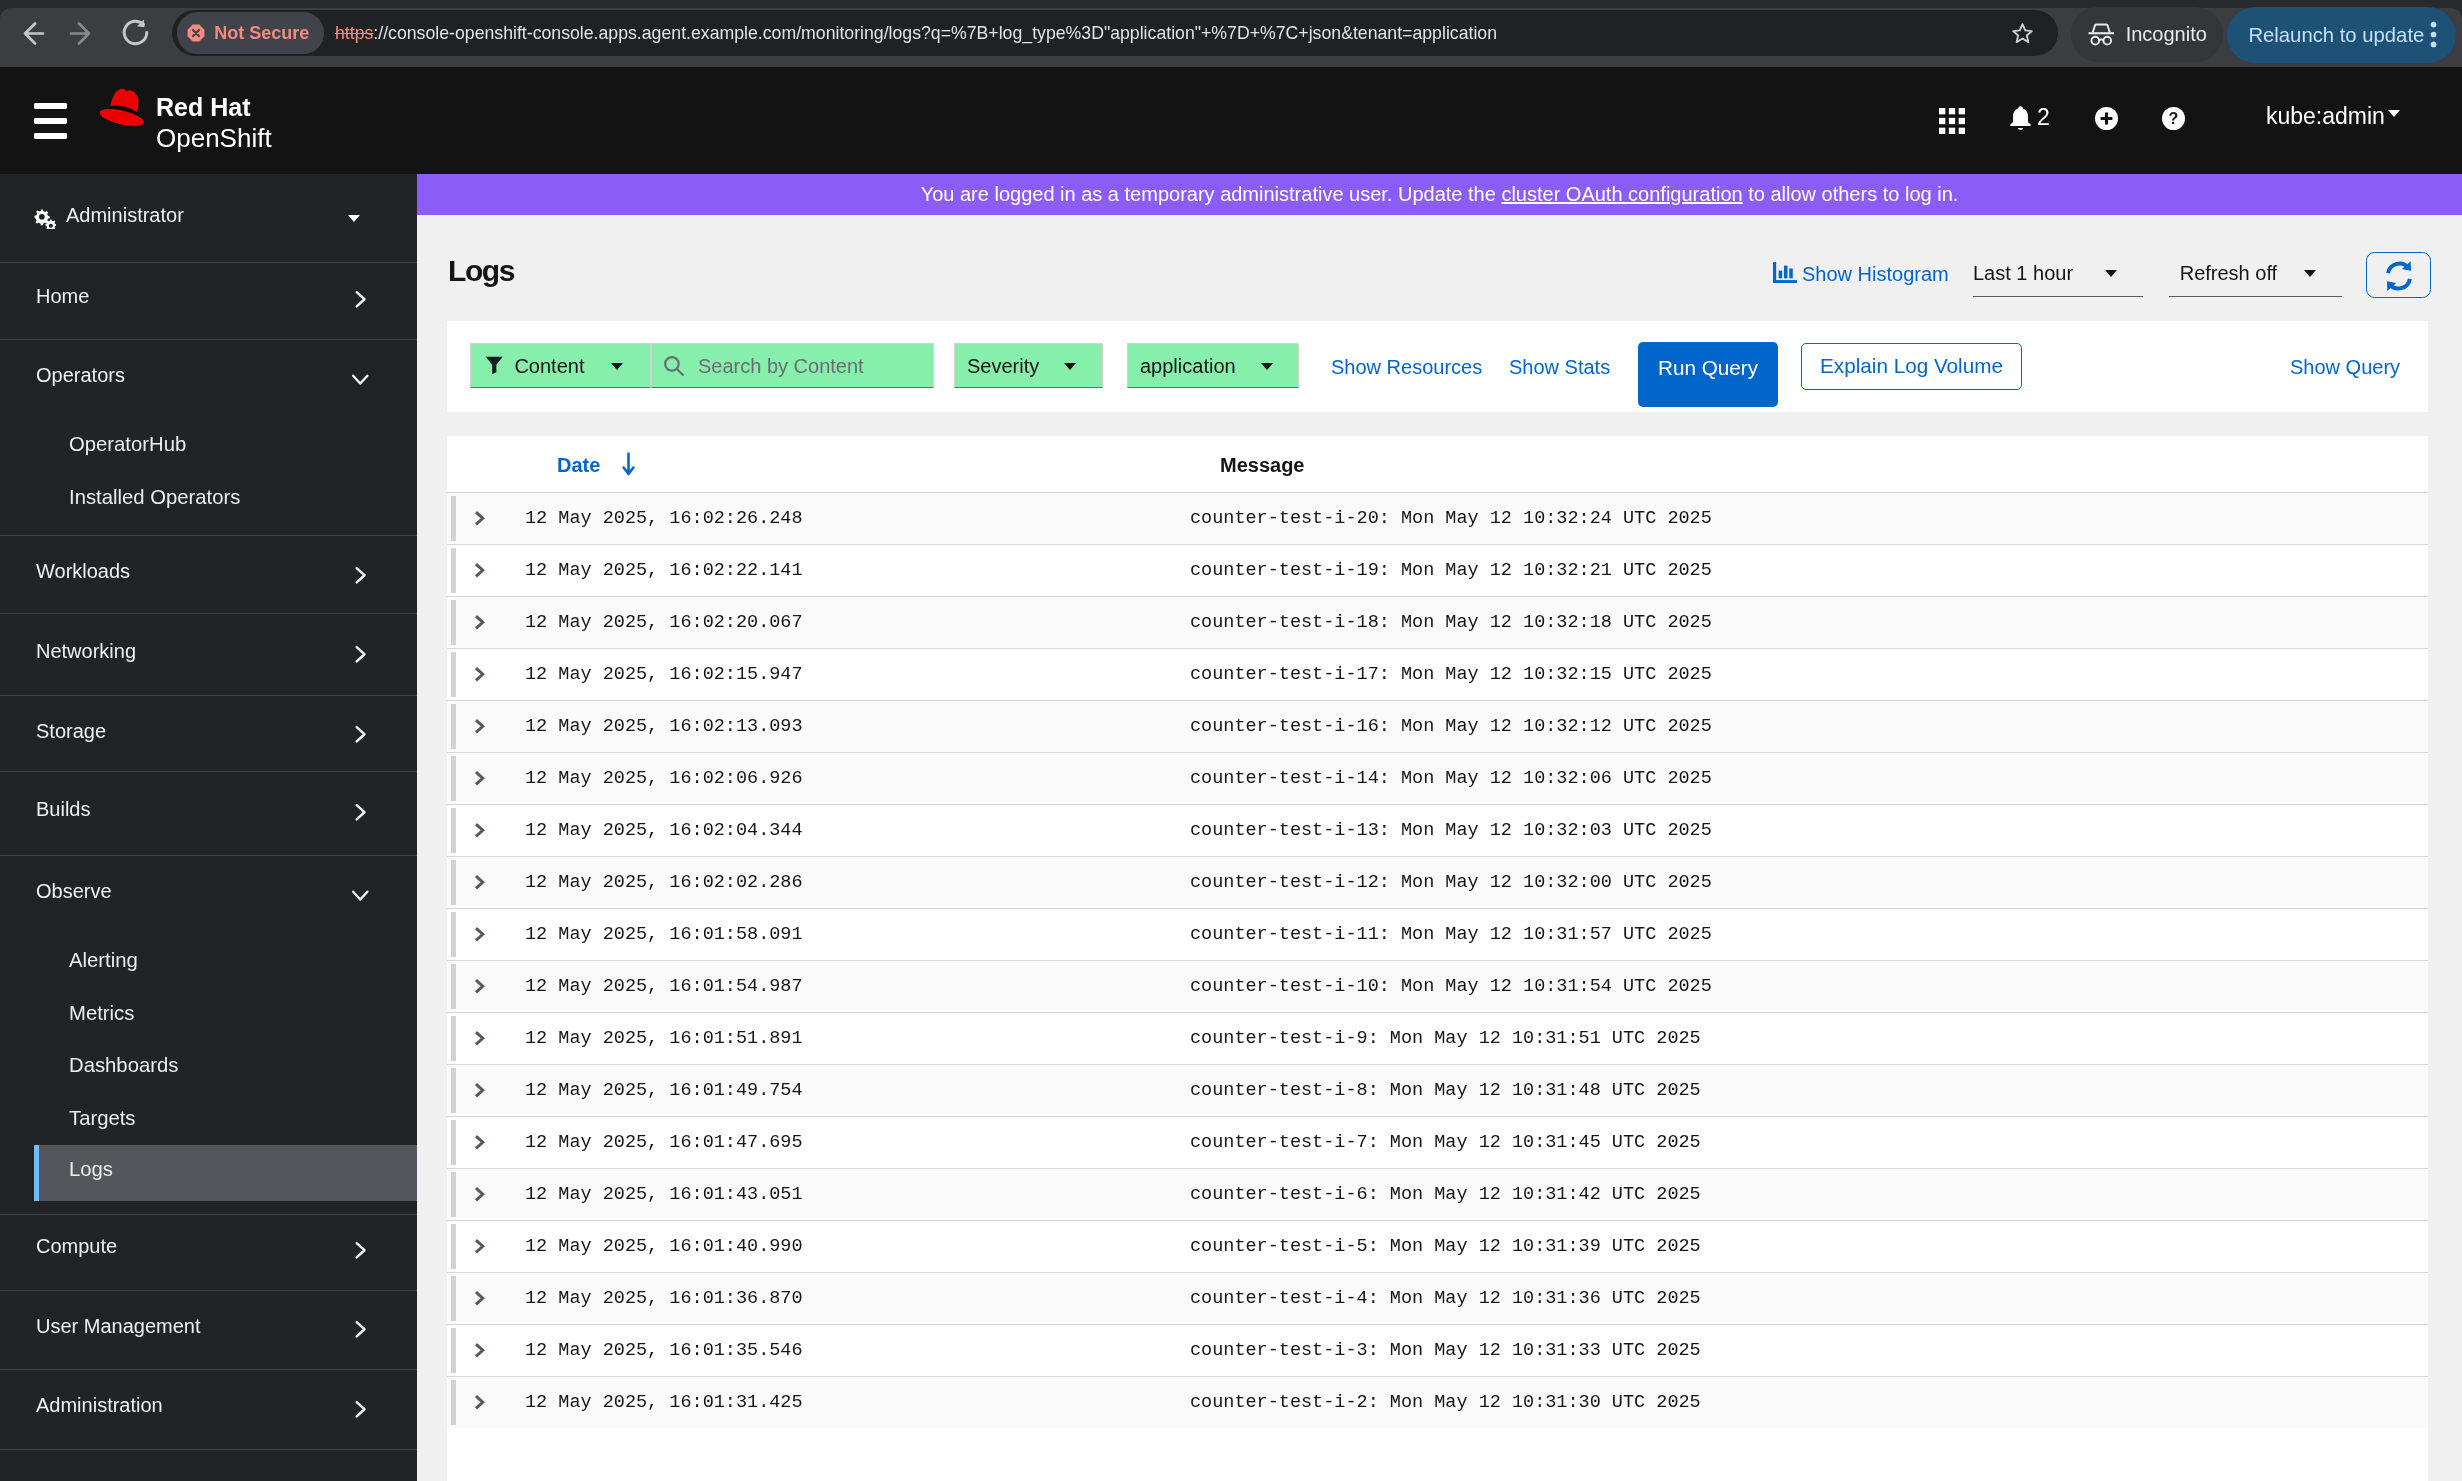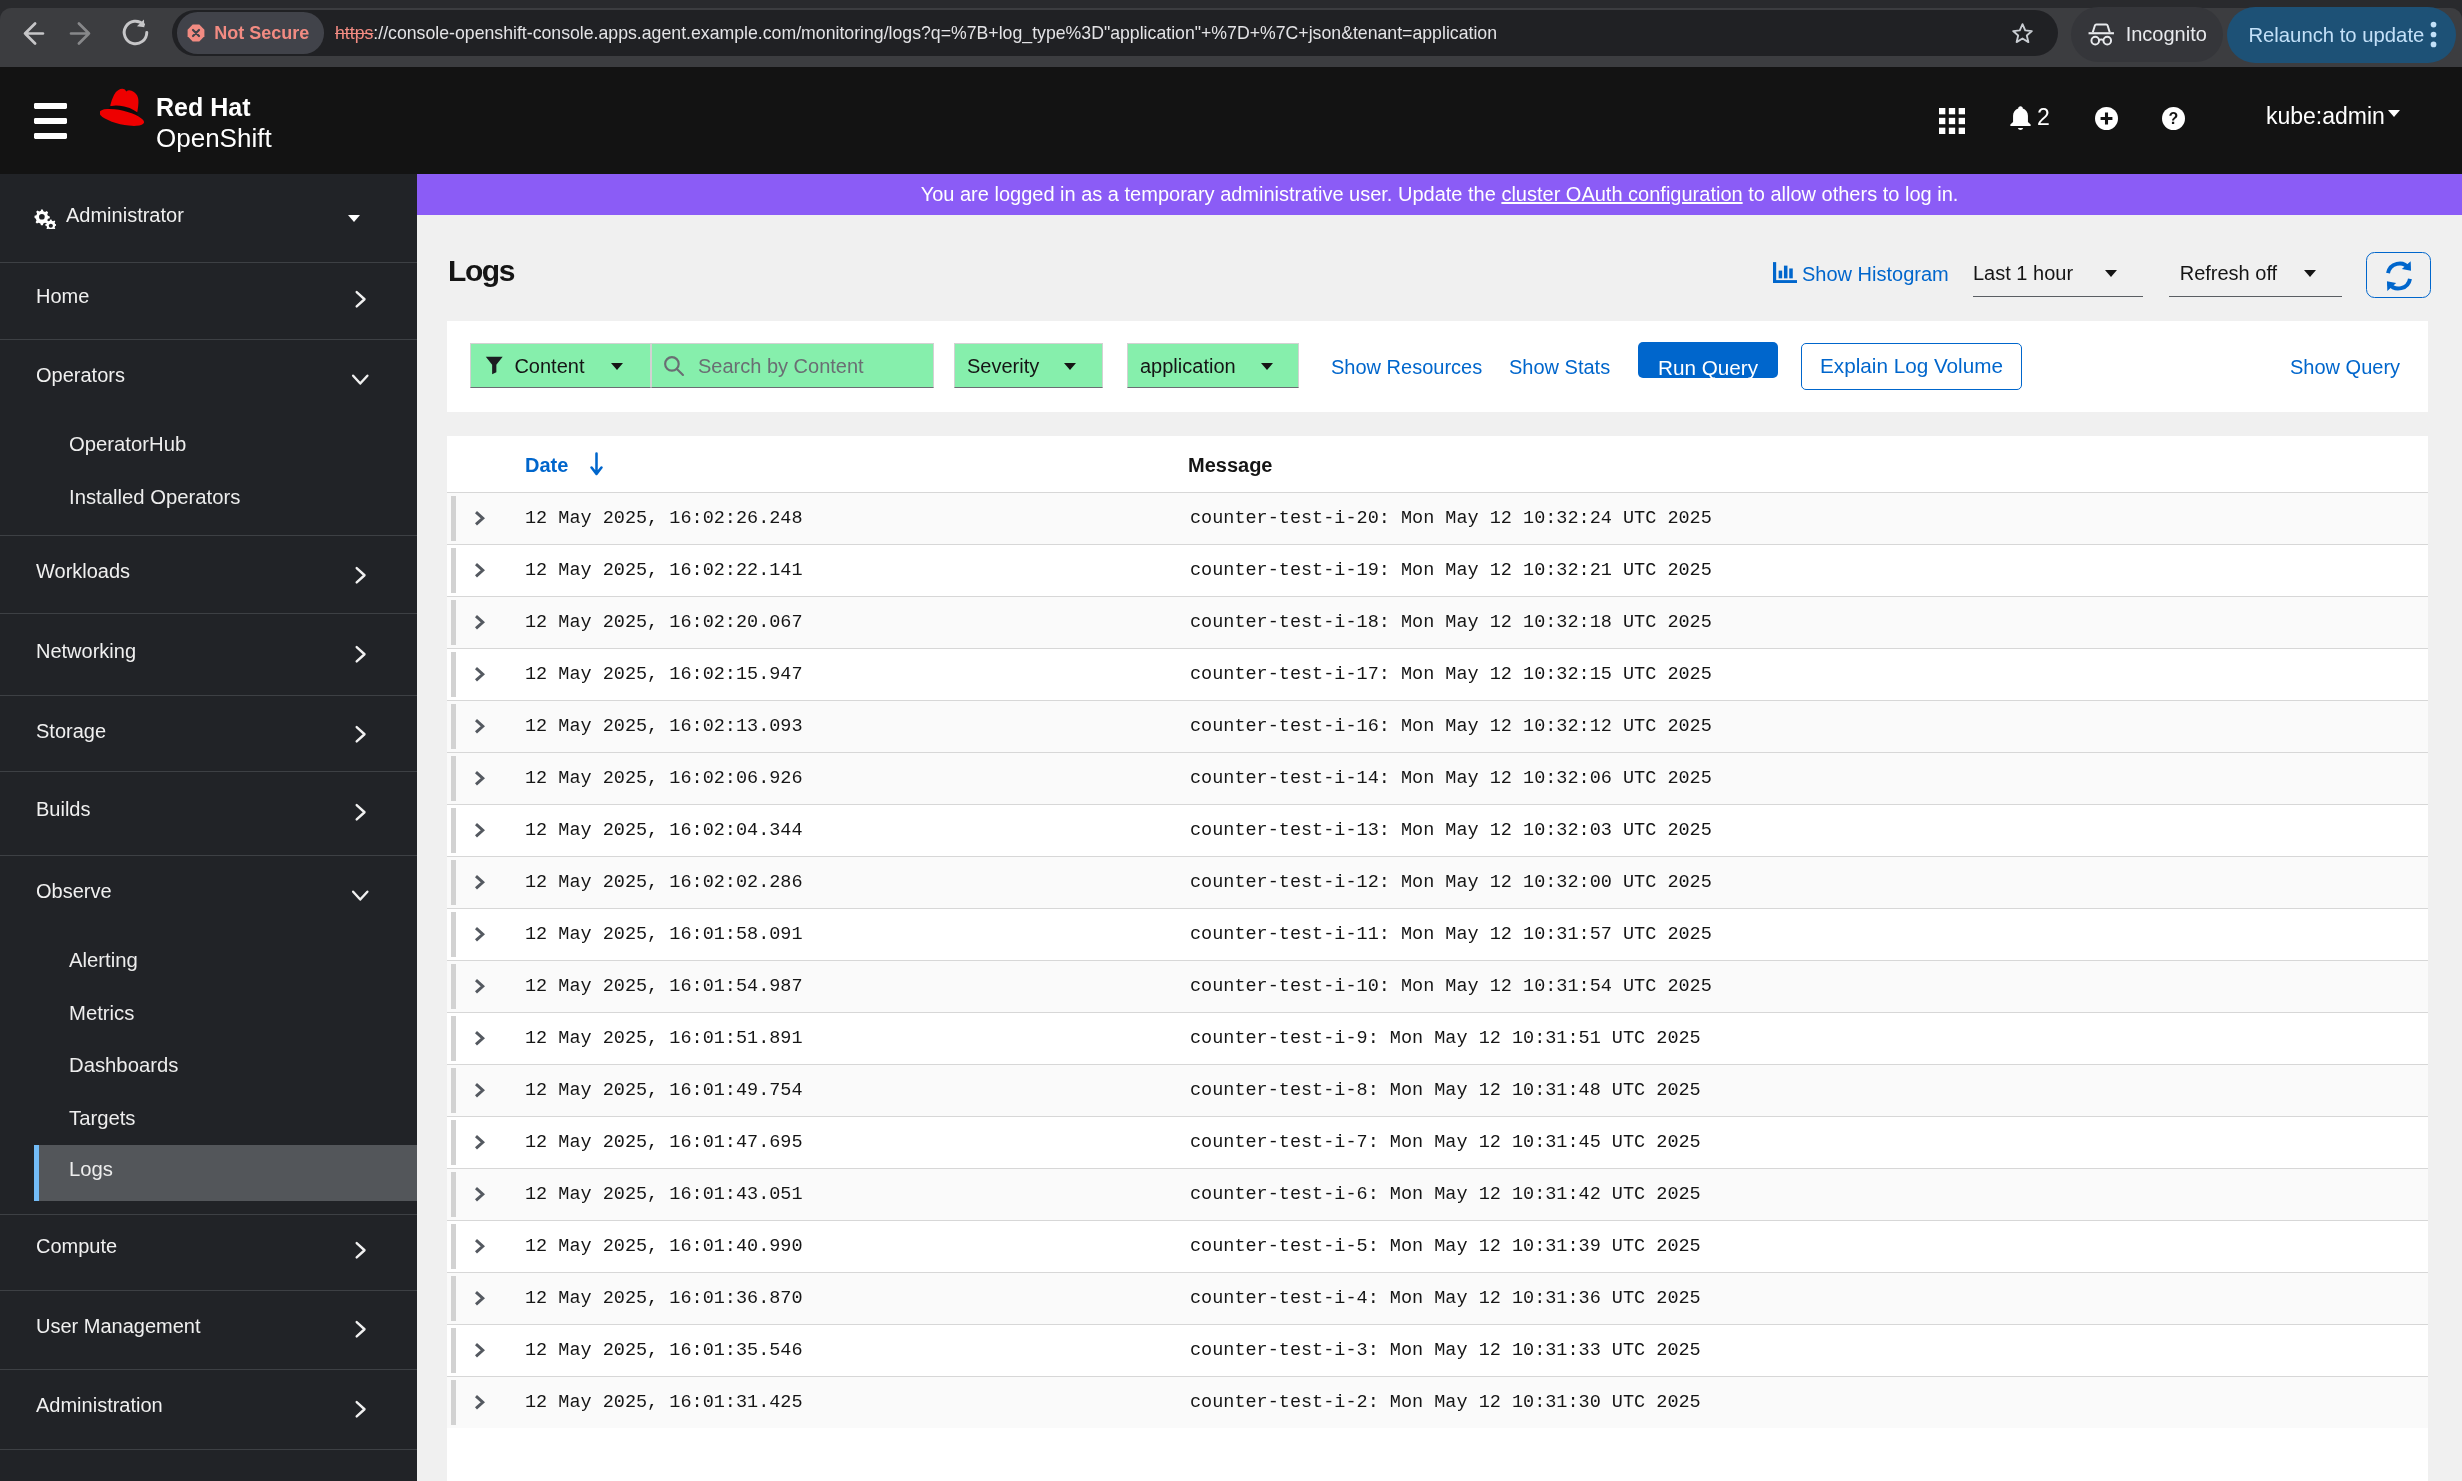--- a/index.html
+++ b/index.html
@@ -60,27 +60,27 @@
 #refreshbtn { position:absolute; left:1949px; top:78px; width:65px; height:46px;
   border:1.4px solid #06c; border-radius:8.5px; background:#f0f0f0; }
 
 
 #fcard { position:absolute; left:30px; top:147px; width:1981px; height:91px; background:#fff; }
 .ctrl { position:absolute; top:22px; height:45px; background:#86efac;
   border:1.4px solid #d2d2d2; border-bottom:1.4px solid #6a6e73; }
 .ctrl .tx { position:absolute; font-size:20px; color:#151515; white-space:nowrap; }
 .ph { color:#6a6e73 !important; }
 .flink { position:absolute; color:#06c; font-size:20px; top:35px; white-space:nowrap; }
-#runq { position:absolute; left:1191px; top:21.4px; width:140px; height:36px; background:#06c;
+#runq { position:absolute; left:1191px; top:21.4px; width:140px; height:65px; background:#06c;
   border-radius:5px; color:#fff; font-size:20.7px; text-align:center; line-height:51px; }
 #explain { position:absolute; left:1354px; top:22px; width:221px; height:47px; background:#fff;
   border:1.4px solid #06c; border-radius:5px; color:#06c; font-size:20.7px; text-align:center; line-height:44px; }
 
 #tcard { position:absolute; left:30px; top:262px; width:1981px; height:1047px; background:#fff; }
-#thead { position:relative; height:56px; }
+#thead { position:relative; height:56px;margin-left:32px; }
 .th { position:absolute; top:18px; font-size:20px; font-weight:700; color:#151515; }
 .trow { position:relative; height:52px; border-top:1.4px solid #d7d7d7; background:#fff; }
 .trow.odd { background:#fafafa; }
 .acc { position:absolute; left:4.3px; top:2.8px; bottom:2.8px; width:4.3px; background:#d2d2d2; }
 .rchev { position:absolute; left:24px; top:16.4px; }
 .dt { position:absolute; left:78px; top:0; line-height:51px;
   font-family:"Liberation Mono", monospace; font-size:18.5px; color:#151515; white-space:pre; }
 .msg { position:absolute; left:743px; top:0; line-height:51px;
   font-family:"Liberation Mono", monospace; font-size:18.5px; color:#151515; white-space:pre; }
 </style></head>

